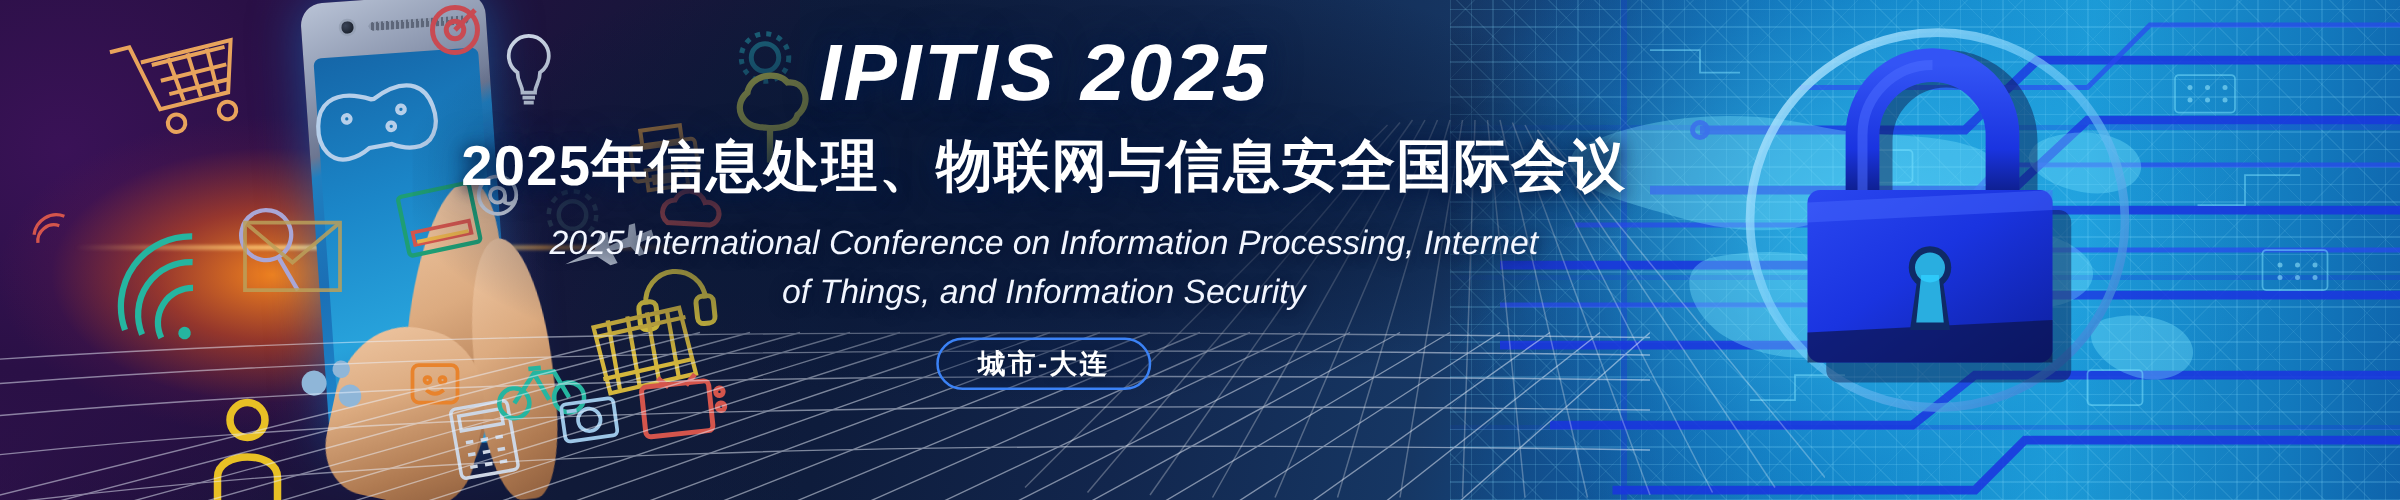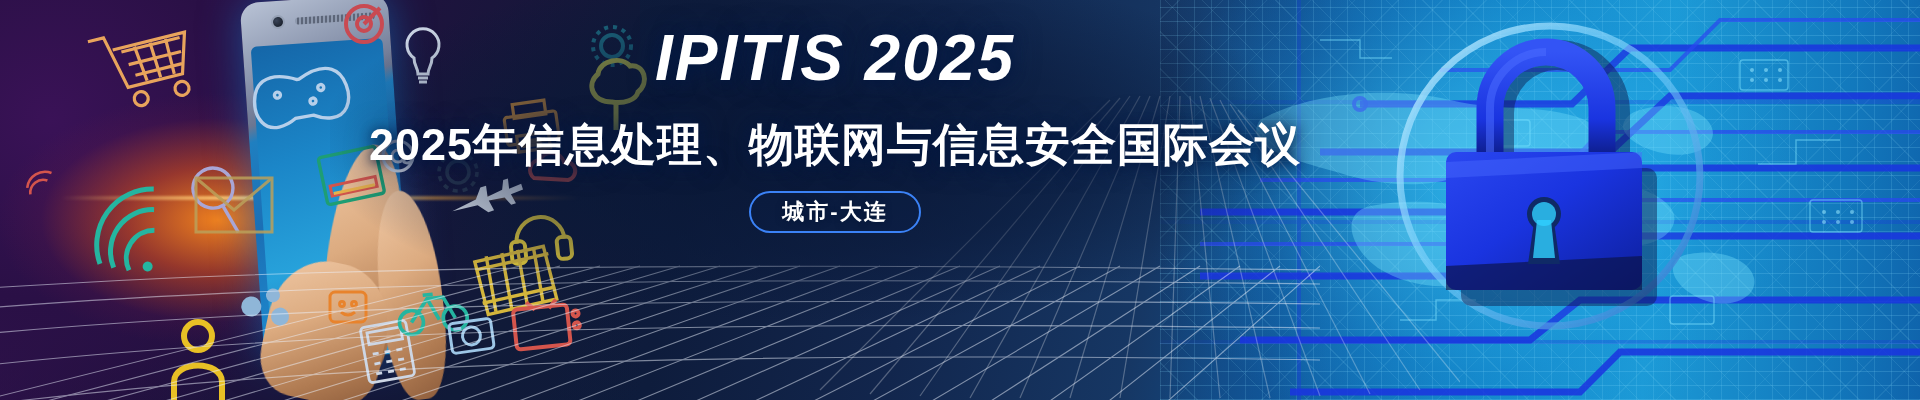--- a/index.html
+++ b/index.html
@@ -149,21 +149,21 @@
     display:flex; flex-direction:column; align-items:center;
     padding-top:26px;
   }
   .title-en{
     font-size:64px; font-weight:700; font-style:italic;
     color:#ffffff; letter-spacing:2px;
     text-shadow:0 2px 14px rgba(0,20,60,.85), 0 0 28px rgba(10,40,90,.7);
     line-height:1.02;
   }
   .title-cn{
-    margin-top:24px;
+    margin-top:12px;
     font-size:45px; font-weight:700;
     color:#ffffff; letter-spacing:1px;
     text-shadow:0 2px 12px rgba(0,20,60,.9), 0 0 26px rgba(8,34,80,.8);
     white-space:nowrap;
   }
   .subtitle-en{
     margin-top:12px;
     font-size:27px; font-style:italic; font-weight:400;
     color:#f2f6ff; text-align:center; line-height:1.45;
     max-width:820px;
@@ -508,18 +508,22 @@
       <path d="M157,212 L171,212 L175,250 L153,250 Z" fill="#2fd0ff" opacity=".8"></path>
     </g>
   </svg>
 
   <div class="content">
 
     <div class="title-en">IPITIS 2025</div>
 
     <div class="title-cn">2025年信息处理、物联网与信息安全国际会议</div>
 
+    <div class="subtitle-en">
+      <span>2025 International Conference on Information Processing, Internet of</span>
+      <span>Things, and Information Security</span>
+    </div>
 
     <div class="city-badge">城市-大连</div>
 
   </div>
 
 </div>
 
 </body></html>

